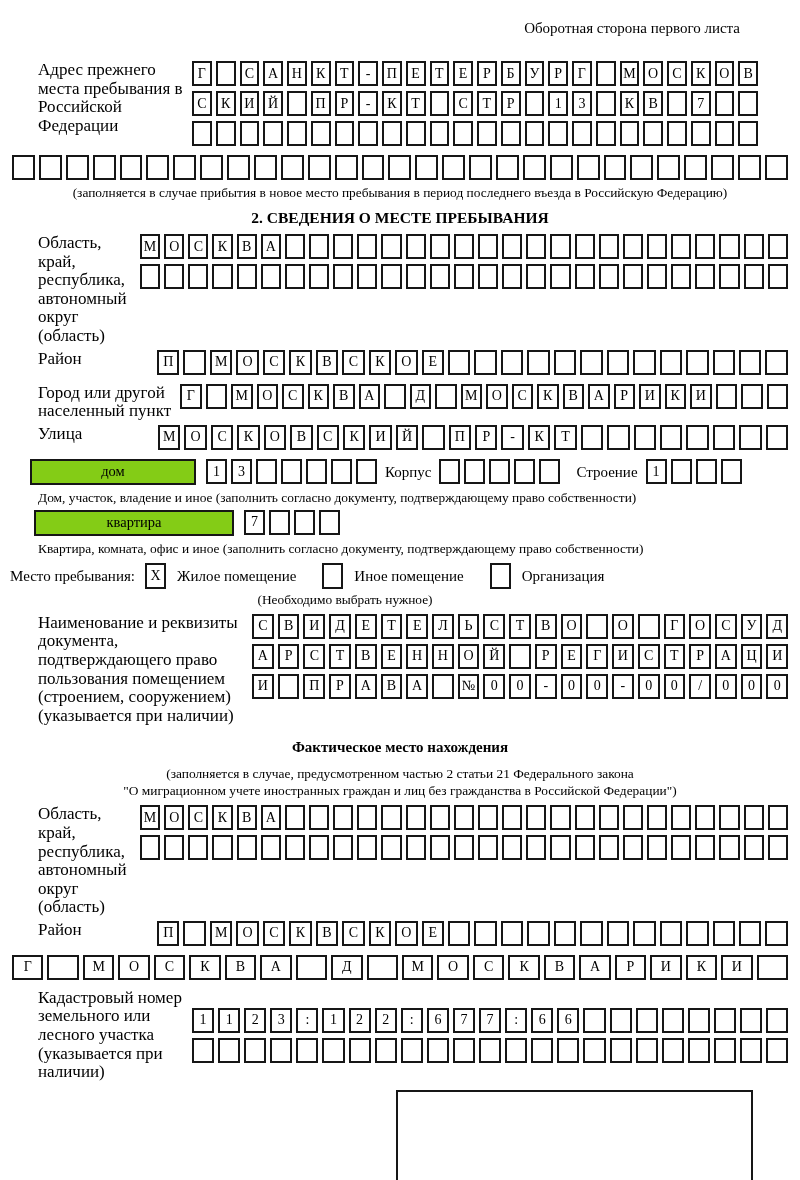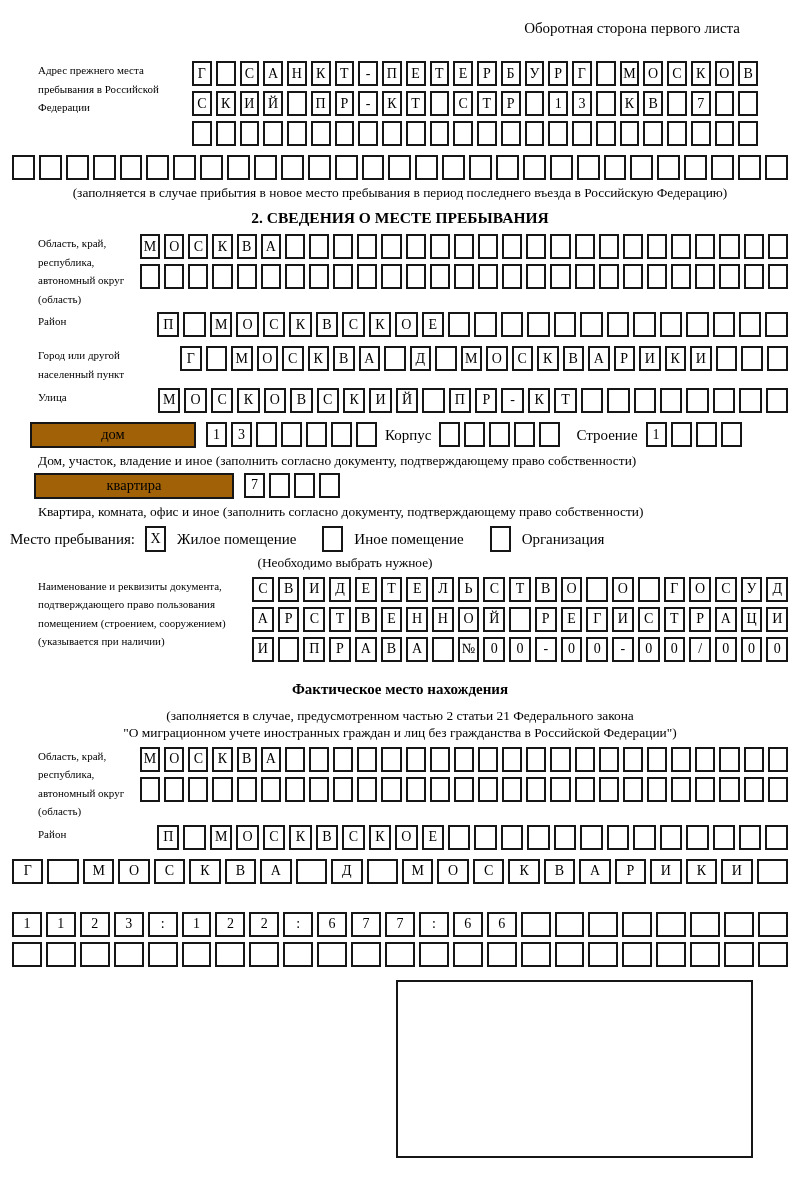--- a/index.html
+++ b/index.html
@@ -8,21 +8,21 @@
     width: 800px; height: 1180px;
     font-family: "Liberation Serif", "DejaVu Serif", serif;
     color: #000;
     overflow: hidden;
   }
   .page { padding: 10px 10px 0 10px; }
 
   .top-title { text-align: right; padding-right: 50px; font-size: 15px; margin-top: 10px; }
 
   .frow { display: flex; align-items: flex-start; margin-bottom: 4px; }
-  .flabel { font-size: 11px; line-height: 18.6px; padding-right: 6px; }
+  .flabel { font-size: 17px; line-height: 18.6px; padding-right: 6px; }
   .ml { margin-left: 28px; }
 
   .cellcol { flex: 1; display: flex; flex-direction: column; }
   .cellrow { display: flex; flex: 1; }
   .cellcol .cellrow { margin-bottom: 5px; }
   .cell {
     flex: 1 1 0; min-width: 0; height: 25px;
     border: 2px solid #161616; margin: 0 2px;
     display: flex; align-items: center; justify-content: center;
     font-size: 14px; line-height: 1; background: #fff;
@@ -30,21 +30,21 @@
   .cellrow.fixed { flex: none; }
   .cellrow.fixed .cell { flex: 0 0 21px; }
 
   .note { font-size: 13.4px; line-height: 17px; }
   .note.center { text-align: center; }
   .sec-title { text-align: center; font-weight: bold; font-size: 15.5px; margin: 8px 0 7px 0; }
 
   .widebox {
     border: 2px solid #161616; height: 26px;
     display: flex; align-items: center; justify-content: center;
-    font-size: 14.5px; background: #a16207;
+    font-size: 14.5px; background: #84cc16;
   }
   .inline-label { font-size: 15px; line-height: 26px; white-space: nowrap; }
 
   .checkbox {
     display: inline-flex; width: 21px; height: 26px;
     border: 2px solid #161616; align-items: center; justify-content: center;
     font-size: 14px; background: #fff;
   }
   .stay-row { display: flex; align-items: center; margin: 6px 0 2px 0; }
   .stay-row .inline-label { margin-right: 10px; }
@@ -595,20 +595,21 @@
           <div class="cell">Р</div>
           <div class="cell">И</div>
           <div class="cell">К</div>
           <div class="cell">И</div>
           <div class="cell"></div>
         </div>
     </div>
   </div>
 
   <div class="frow">
+    <div class="flabel ml" style="flex:0 0 152px;">Кадастровый номер земельного или лесного участка (указывается при наличии)</div>
     <div class="cellcol" style="margin-top:19px;">
       <div class="cellrow">
           <div class="cell">1</div>
           <div class="cell">1</div>
           <div class="cell">2</div>
           <div class="cell">3</div>
           <div class="cell">:</div>
           <div class="cell">1</div>
           <div class="cell">2</div>
           <div class="cell">2</div>

